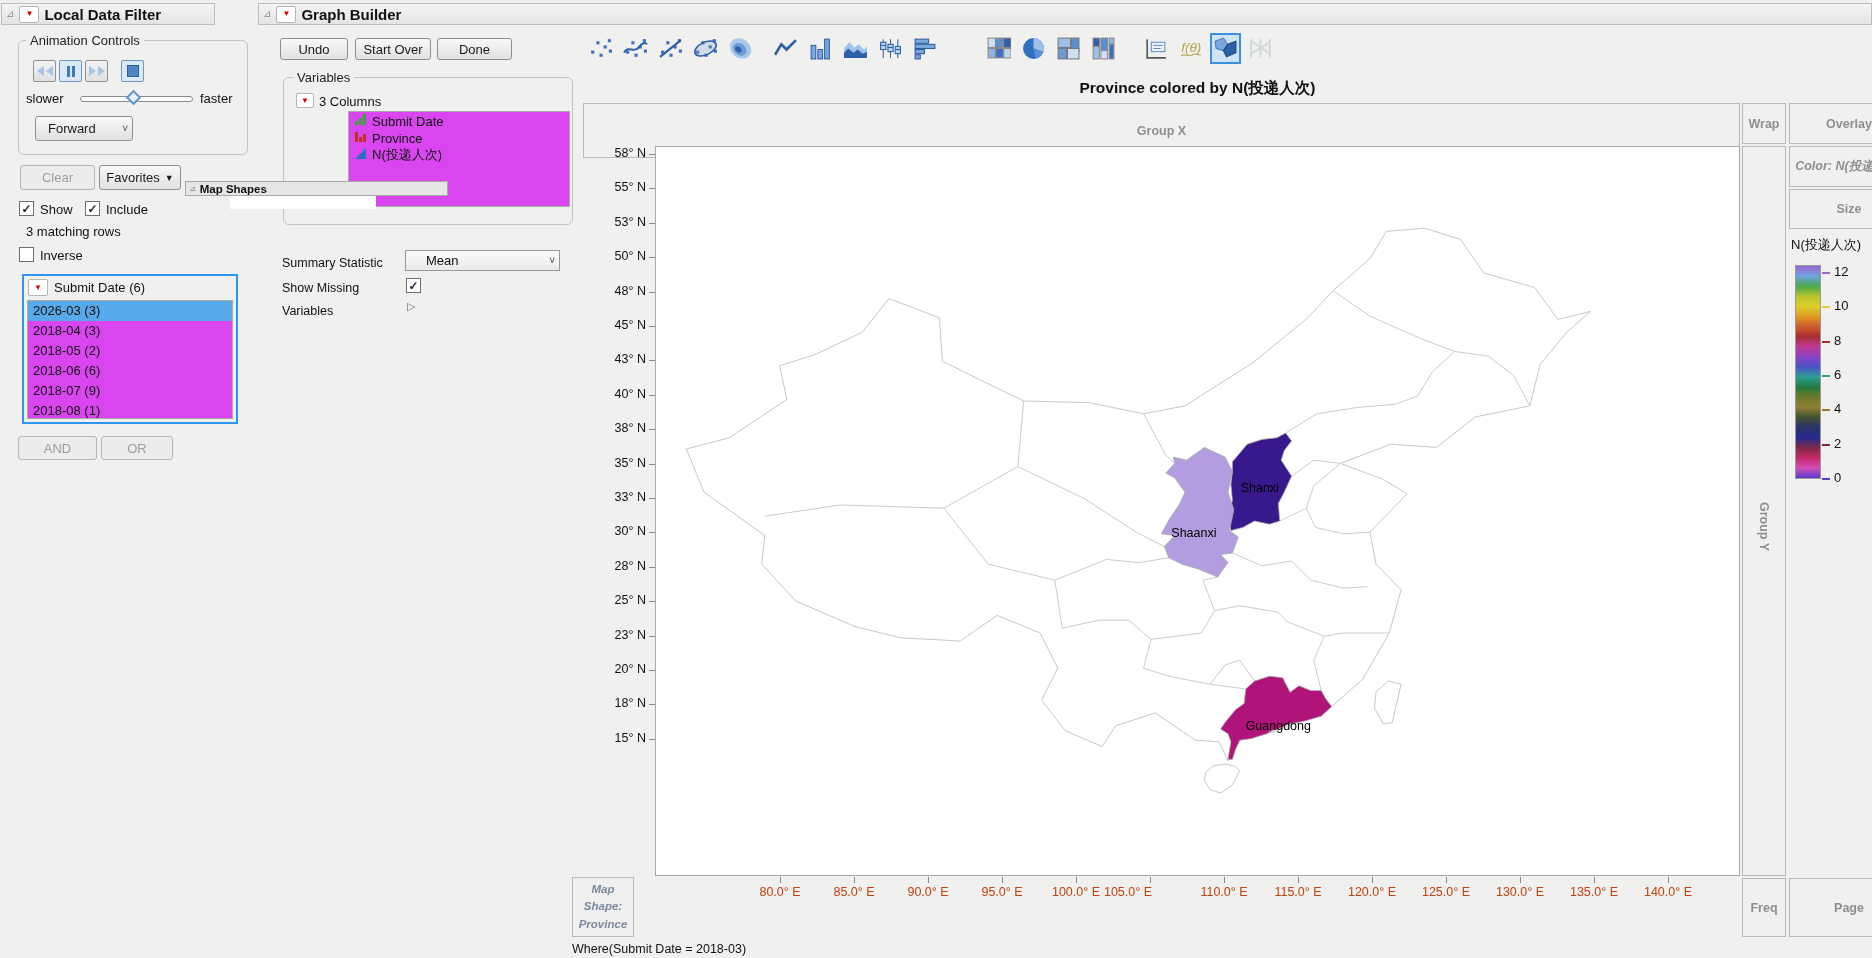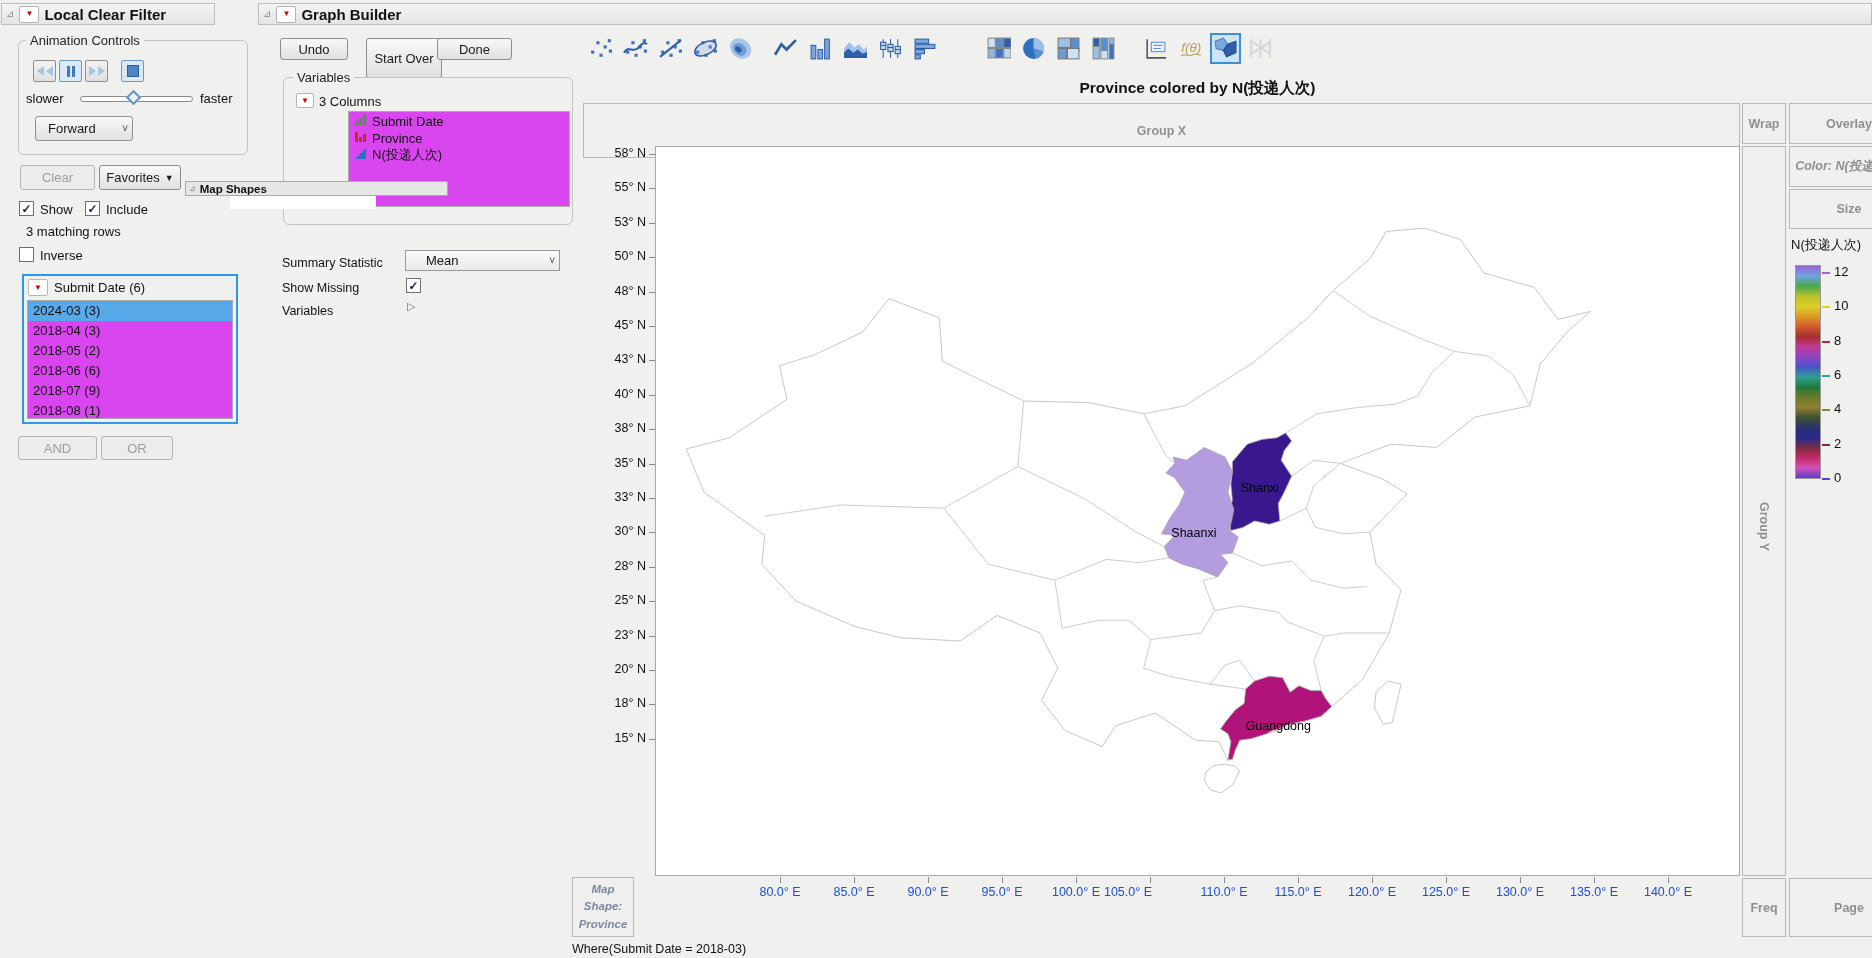--- a/index.html
+++ b/index.html
@@ -31,33 +31,33 @@
   .tri-r{width:0;height:0;border-style:solid;border-width:5px 0 5px 7px;border-color:transparent transparent transparent #a6c6e4}
   .tri-l{width:0;height:0;border-style:solid;border-width:5px 7px 5px 0;border-color:transparent #a6c6e4 transparent transparent}
   .pbar{width:3px;height:11px;background:#3c7cbe}
   .stopsq{width:10px;height:10px;background:#4f86c2;border:1px solid #2f5f96}
   .chev{color:#444;font-size:10px;margin-left:auto;padding-right:4px}
   .tool{position:absolute;top:33px;width:31px;height:31px;display:flex;align-items:center;justify-content:center;
         border:1px solid transparent;box-sizing:border-box}
   .tool.selected{border:2px solid #3d8edb;background:#cfe3f6}
   .tool.disabled{opacity:.5}
   .tick-lbl-y{position:absolute;font-size:12.5px;color:#111;text-align:right;width:60px;white-space:nowrap}
-  .tick-lbl-x{position:absolute;font-size:12.5px;color:#1d4ed8;transform:translateX(-50%);white-space:nowrap}
+  .tick-lbl-x{position:absolute;font-size:12.5px;color:#c2410c;transform:translateX(-50%);white-space:nowrap}
   .tickline{position:absolute;background:#8a8a8a}
   .dd{position:absolute;background:linear-gradient(#fbfbfb,#e9e9e9);border:1px solid #999;display:flex;
       align-items:center;font-size:13px;padding-left:20px;box-sizing:border-box}
   svg text{font-family:"Liberation Sans",sans-serif}
 </style>
 </head>
 <body>
 
 <div class="hdrbar" style="left:1px;top:3px;width:214px">
   <span class="disc">⊿</span>
   <span class="redtri">▼</span>
-  <span class="hdr-title">Local Clear Filter</span>
+  <span class="hdr-title">Local Data Filter</span>
 </div>
 
 <div class="groupbox" style="left:18px;top:40px;width:230px;height:115px"></div>
 <span class="grouplabel" style="left:26px;top:33px">Animation Controls</span>
 
 <div class="anim-btn" style="left:33px;top:60px">
     <span class="tri-l"></span>
     <span class="tri-l"></span>
   </div>
 <div class="anim-btn pressed" style="left:59px;top:60px">
@@ -97,21 +97,21 @@
 <span class="lbl" style="left:26px;top:224px">3 matching rows</span>
 <div class="cb" style="left:19px;top:247px"></div>
 <span class="lbl" style="left:40px;top:248px">Inverse</span>
 
 <div class="abs" style="left:22px;top:274px;width:216px;height:150px;border:2px solid #2f96f0;background:#f0f0ef">
   <div style="display:flex;align-items:center;gap:6px;padding:3px 0 2px 4px">
     <span class="redtri">▼</span>
     <span style="font-size:13px">Submit Date (6)</span>
   </div>
   <div class="whitebox" style="left:3px;top:24px;width:206px;height:119px;overflow:hidden" id="filter-list">
-      <div class="listitem sel">2024-03 (3)</div>
+      <div class="listitem sel">2026-03 (3)</div>
       <div class="listitem">2018-04 (3)</div>
       <div class="listitem">2018-05 (2)</div>
       <div class="listitem">2018-06 (6)</div>
       <div class="listitem">2018-07 (9)</div>
       <div class="listitem">2018-08 (1)</div>
     </div>
 </div>
 
 <div class="btn disabled" style="left:18px;top:436px;width:79px;height:24px">
     <span>AND</span>
@@ -122,21 +122,21 @@
 
 <div class="hdrbar" style="left:258px;top:3px;width:1614px">
   <span class="disc">⊿</span>
   <span class="redtri">▼</span>
   <span class="hdr-title">Graph Builder</span>
 </div>
 
 <div class="btn" style="left:280px;top:38px;width:68px;height:22px">
     <span>Undo</span>
   </div>
-<div class="btn" style="left:366px;top:38px;width:76px;height:40px">
+<div class="btn" style="left:355px;top:38px;width:76px;height:22px">
     <span>Start Over</span>
   </div>
 <div class="btn" style="left:437px;top:38px;width:75px;height:22px">
     <span>Done</span>
   </div>
 
 <div class="groupbox" style="left:283px;top:77px;width:290px;height:148px"></div>
 <span class="grouplabel" style="left:293px;top:70px">Variables</span>
 <span class="redtri abs" style="left:296px;top:93px">▼</span>
 <span class="lbl" style="left:319px;top:94px">3 Columns</span>

